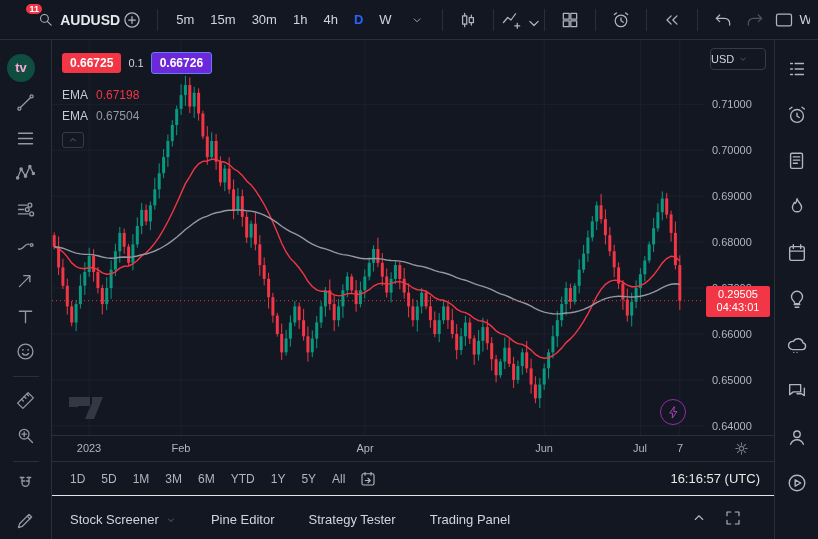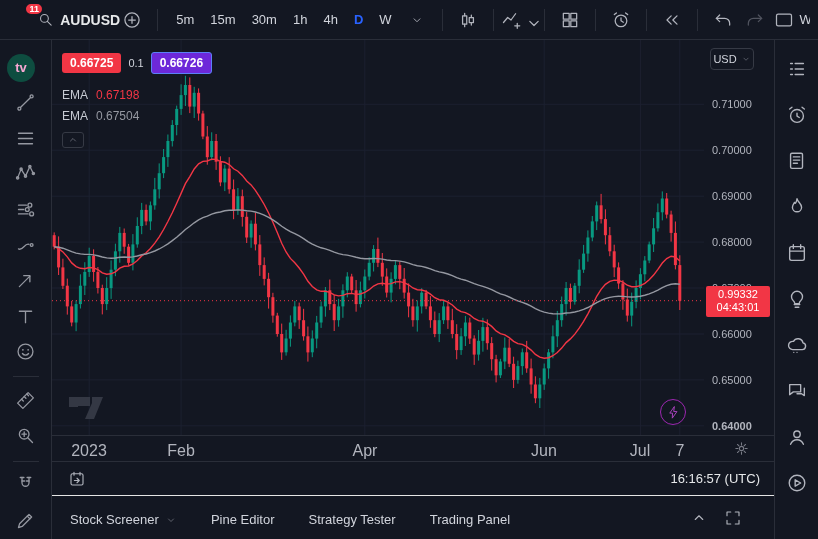--- a/index.html
+++ b/index.html
@@ -69,31 +69,31 @@
   #watermark { position:absolute; left:16px; bottom:12px; color:#3a3e4a; opacity:.85; z-index:1; }
   #watermark svg { width:36px; height:30px; }
 
   #bolt-btn { position:absolute; right:18px; bottom:10px; width:26px; height:26px; z-index:3;
     border:1.5px solid #9c27b0; border-radius:50%; color:#b044c4;
     display:flex; align-items:center; justify-content:center; background:rgba(19,23,34,.6); }
   #bolt-btn svg { width:15px; height:15px; }
 
   
   #price-scale { width:70px; flex:0 0 70px; position:relative; font-size:11px; color:#b2b5be; }
-  .unit-btn { position:absolute; top:8px; left:6px; width:44px; height:22px;
+  .unit-btn { position:absolute; top:8px; left:6px; width:56px; height:22px;
     border:1px solid #363a45; border-radius:4px; color:#d1d4dc; font-size:11px;
-    display:flex; align-items:center; justify-content:center; gap:4px; background:#131722; z-index:2; }
+    display:flex; align-items:center; justify-content:flex-start; gap:4px; background:#131722; z-index:2; }
   .unit-btn svg { width:10px; height:10px; color:#787b86; }
   .price-tick { position:absolute; left:8px; }
   #last-price-badge { position:absolute; left:2px; right:4px; background:#f23645; color:#fff;
     border-radius:2px; text-align:center; padding:2px 0 3px; line-height:13px; font-size:11px; z-index:2; }
 
   
   #time-axis { height:26px; flex:0 0 26px; border-top:1px solid #2a2e39; position:relative;
-    font-size:16px; color:#b2b5be; }
+    font-size:11px; color:#b2b5be; }
   .time-label { position:absolute; top:6px; transform:translateX(-50%); }
   #axis-gear { position:absolute; right:24px; top:4px; color:#787b86; }
   #axis-gear svg { width:17px; height:17px; }
 
   
   #range-bar { height:34px; flex:0 0 34px; border-top:1px solid #2a2e39; display:flex;
     align-items:center; padding:0 10px; }
   .range-btn { font-size:12px; color:#b2b5be; padding:4px 8px; border-radius:4px; }
   .goto-btn { color:#b2b5be; margin-left:6px; display:flex; align-items:center; }
   .goto-btn svg { width:18px; height:18px; }
@@ -723,24 +723,24 @@
               </span>
           </button>
           <div id="price-ticks">
               <div class="price-tick" style="top: 58px;">0.71000</div>
               <div class="price-tick" style="top: 104px;">0.70000</div>
               <div class="price-tick" style="top: 150px;">0.69000</div>
               <div class="price-tick" style="top: 196px;">0.68000</div>
               <div class="price-tick" style="top: 242px;">0.67000</div>
               <div class="price-tick" style="top: 288px;">0.66000</div>
               <div class="price-tick" style="top: 334px;">0.65000</div>
-              <div class="price-tick" style="top: 380px; font-weight: bold;">0.64000</div>
+              <div class="price-tick" style="top: 380px;">0.64000</div>
             </div>
           <div id="last-price-badge" style="top: 246px;">
-            <div>0.99332</div>
+            <div>0.29505</div>
             <div>04:43:01</div>
           </div>
         </div>
       </div>
 
       <div id="time-axis">
         <button id="axis-gear">
           <span><svg viewBox="0 0 24 24" fill="none" stroke="currentColor" stroke-width="1.5" stroke-linecap="round" stroke-linejoin="round">
                 <circle cx="12" cy="12" r="3"></circle>
                 <path d="M12 4v3M12 17v3M4 12h3M17 12h3M6.3 6.3l2.1 2.1M15.6 15.6l2.1 2.1M17.7 6.3l-2.1 2.1M8.4 15.6l-2.1 2.1"></path>
@@ -748,20 +748,31 @@
         </button>
       <div class="time-label" style="left: 37px;">2023</div>
           <div class="time-label" style="left: 129px;">Feb</div>
           <div class="time-label" style="left: 313px;">Apr</div>
           <div class="time-label" style="left: 492px;">Jun</div>
           <div class="time-label" style="left: 588px;">Jul</div>
           <div class="time-label" style="left: 628px;">7</div>
         </div>
 
       <div id="range-bar">
+        <div id="range-btns" style="display:flex">
+            <button class="range-btn">1D</button>
+            <button class="range-btn">5D</button>
+            <button class="range-btn">1M</button>
+            <button class="range-btn">3M</button>
+            <button class="range-btn">6M</button>
+            <button class="range-btn">YTD</button>
+            <button class="range-btn">1Y</button>
+            <button class="range-btn">5Y</button>
+            <button class="range-btn">All</button>
+          </div>
         <button class="goto-btn">
           <span>
               <svg viewBox="0 0 24 24" fill="none" stroke="currentColor" stroke-width="1.5" stroke-linecap="round" stroke-linejoin="round">
                 <rect x="4" y="5" width="16" height="15" rx="2"></rect>
                 <path d="M8 3v4M16 3v4"></path>
                 <path d="M8.5 14h6M12 11l3 3-3 3"></path>
               </svg>
             </span>
         </button>
         <div id="clock">16:16:57 (UTC)</div>

